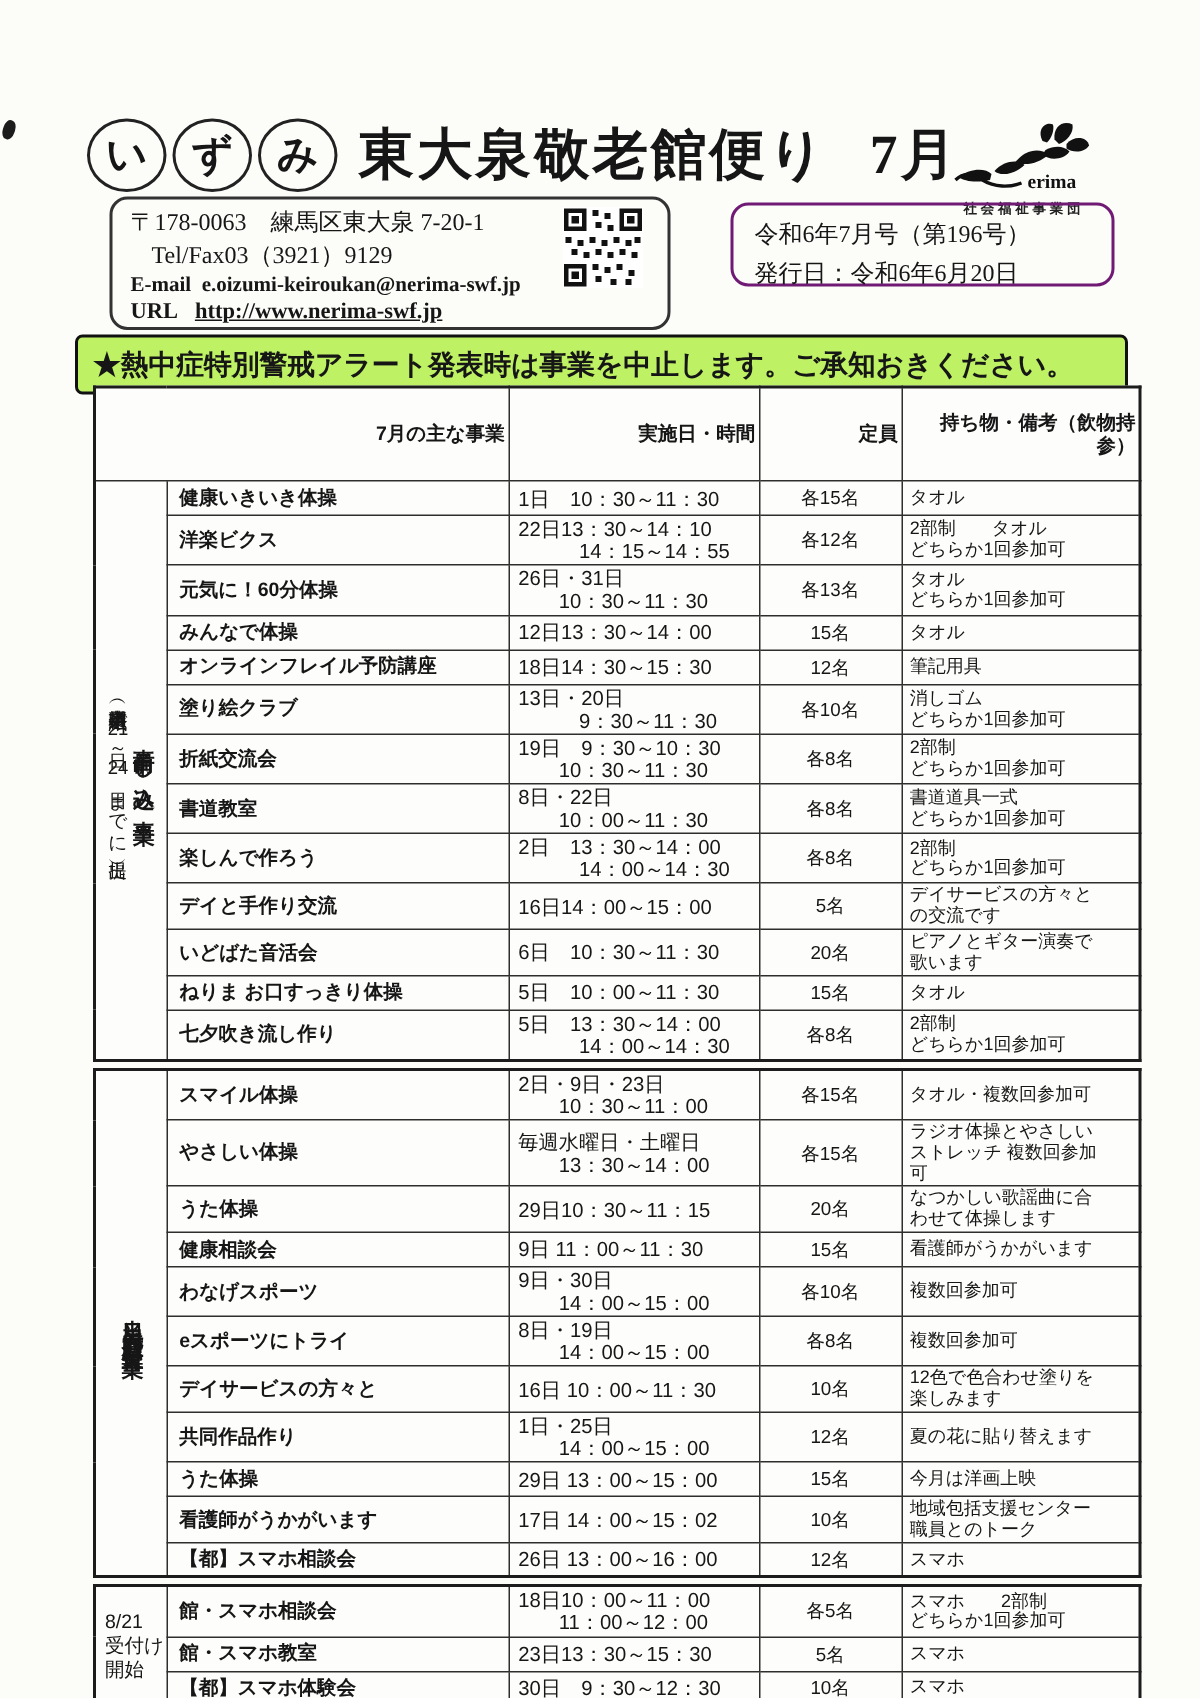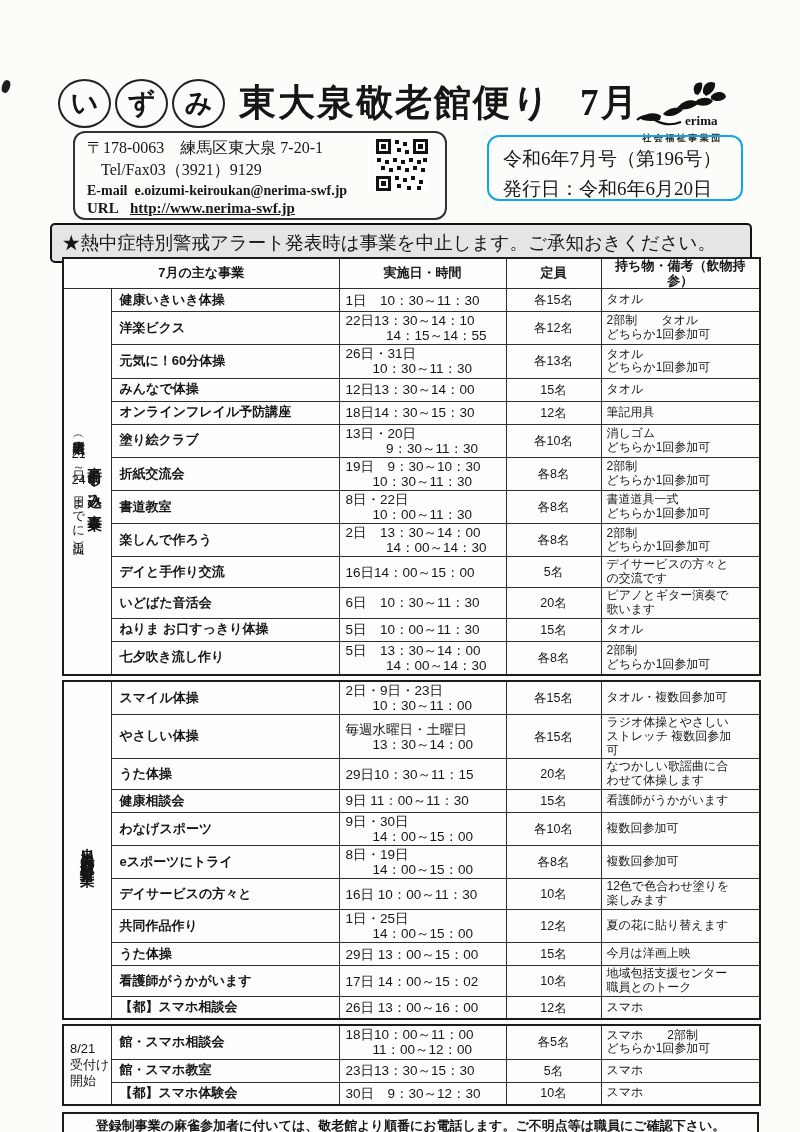--- a/index.html
+++ b/index.html
@@ -21,33 +21,33 @@
   .logo-sub{font-size:9px;font-weight:bold;letter-spacing:2.5px;color:#222;margin-top:0px;}
   .contact-box{position:absolute;left:73px;top:131px;width:374px;height:89px;box-sizing:border-box;
     border:2.2px solid #333;border-radius:12px;padding:5px 10px 4px 12px;
     font-family:"Liberation Serif",serif;}
   .contact-box .l1{font-size:16px;}
   .contact-box .l2{font-size:16px;padding-left:14px;margin-top:1px;}
   .contact-box .l3{font-size:14px;font-weight:bold;margin-top:2px;}
   .contact-box .l4{font-size:15px;font-weight:bold;margin-top:1px;}
   .contact-box .l4 .url{text-decoration:underline;}
   .qr{position:absolute;left:300px;top:5px;}
-  .issue-box{position:absolute;left:487px;top:135px;width:256px;height:66px;box-sizing:border-box;
-    border:2px solid #0ea5e9;border-radius:12px;padding:7px 14px;
-    font-family:"Liberation Serif",serif;font-size:19px;line-height:1.6;white-space:nowrap;}
+  .issue-box{position:absolute;left:487px;top:135px;width:256px;height:56px;box-sizing:border-box;
+    border:2px solid #701a75;border-radius:12px;padding:7px 14px;
+    font-family:"Liberation Serif",serif;font-size:16px;line-height:1.6;white-space:nowrap;}
   .alert-box{position:absolute;left:50px;top:223px;width:702px;height:40px;box-sizing:border-box;
-    border:2.5px solid #111;border-radius:5px;background:#e5e5e5;
-    font-size:18.5px;font-weight:normal;line-height:35px;padding-left:10px;white-space:nowrap;}
+    border:2.5px solid #111;border-radius:5px;background:#bef264;
+    font-size:18.5px;font-weight:bold;line-height:35px;padding-left:10px;white-space:nowrap;}
   
   .sheet{position:absolute;left:0;top:257px;width:800px;}
   table{border-collapse:collapse;table-layout:fixed;margin-left:62px;width:697px;background:#fdfdfb;}
   table{border:2px solid #1c1c1c;}
   td,th{border:1.6px solid #2e2e2e;padding:1px 5px;vertical-align:middle;box-sizing:border-box;
     font-size:13px;line-height:1.12;}
-  th{height:19px;font-weight:bold;padding:0 2px;}
+  th{height:19px;font-weight:bold;padding:16px 2px;text-align:right;}
   td{height:23px;}
   .sec{margin-bottom:4px;}
   .c-name{font-weight:600;font-size:13px;padding-left:8px;}
   .c-date{font-size:13.5px;white-space:pre-line;padding-left:6px;}
   .c-cap{text-align:center;font-size:12.5px;white-space:nowrap;}
   .c-note{font-size:12px;white-space:pre-line;line-height:1.15;}
   .side-cell{padding:0;}
   .side-flex{display:flex;flex-direction:row-reverse;justify-content:center;align-items:center;gap:1px;height:100%;}
   .vmain{writing-mode:vertical-rl;font-weight:bold;font-size:14.5px;letter-spacing:2.5px;}
   .vsub{writing-mode:vertical-rl;font-size:12.5px;letter-spacing:0.5px;}

